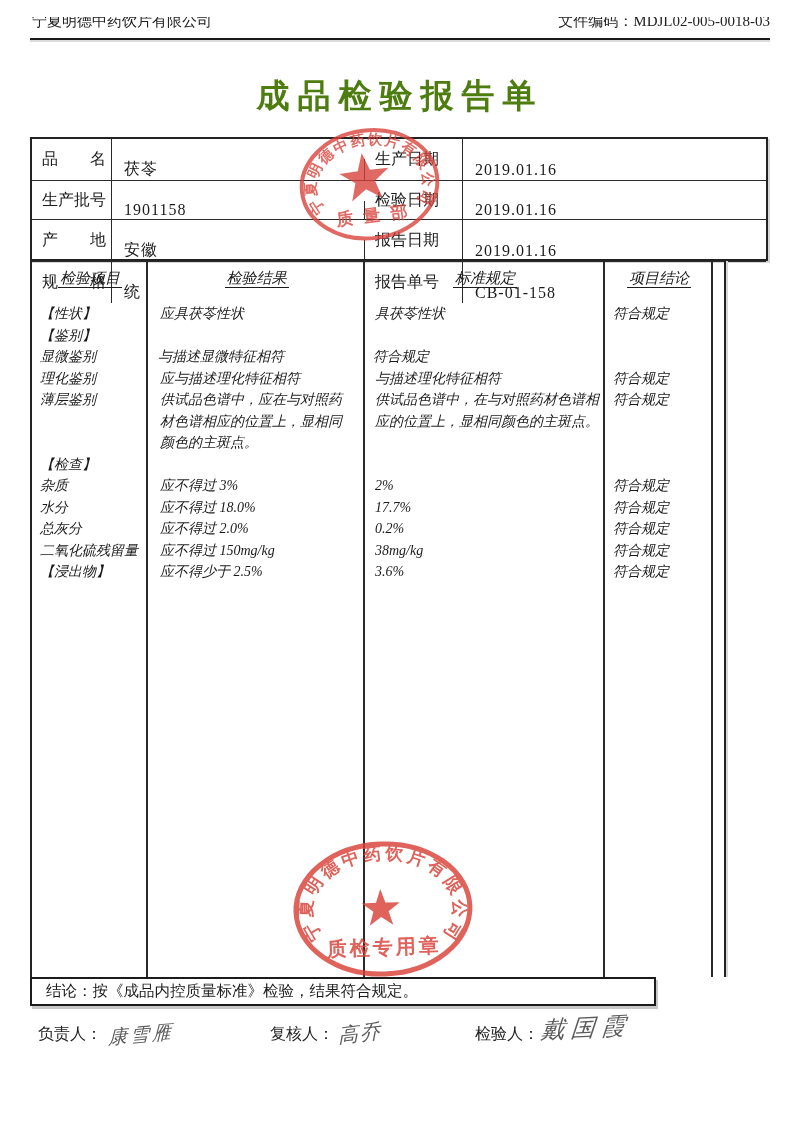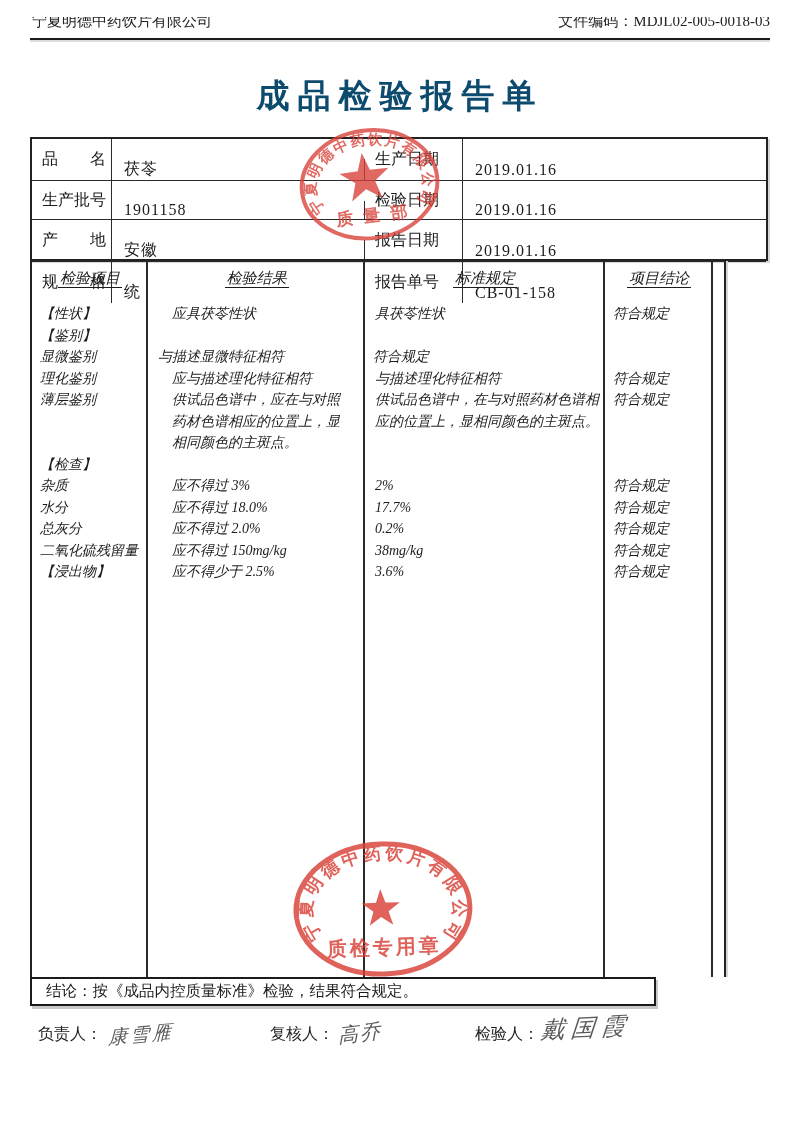--- a/index.html
+++ b/index.html
@@ -14,21 +14,21 @@
     overflow:hidden;display:flex;justify-content:space-between;
   }
   .hdr-clip span{display:block;margin-top:-9px;font-size:15px;line-height:26px;color:#222;}
   .hdr-rule{
     position:absolute;left:30px;width:740px;top:38px;height:0;
     border-top:2.5px solid #1a1a1a;box-shadow:0 2px 0 #dcdcdc;
   }
   
   .title{
     position:absolute;left:0;right:0;top:74px;text-align:center;
-    font-size:33px;font-weight:bold;letter-spacing:8px;color:#0c4a6e;
+    font-size:33px;font-weight:bold;letter-spacing:8px;color:#4d7c0f;
   }
   
   .info-table{
     position:absolute;left:30px;top:137px;width:738px;height:124px;
     border:2px solid #222;box-sizing:border-box;box-shadow:2px 2px 0 #d6d6d6;
     display:flex;flex-direction:column;background:transparent;text-align:center;
   }
   .info-row{flex:1;display:grid;grid-template-columns:80px 253px 98px 1fr;border-bottom:1.5px solid #2a2a2a;}
   .info-row:last-child{border-bottom:none;}
   .info-cell{display:flex;align-items:center;font-size:16px;box-sizing:border-box;}
@@ -46,21 +46,21 @@
     display:grid;grid-template-columns:116px 217px 240px 108px 1fr;
     padding-top:8px;height:32px;box-sizing:border-box;
   }
   .report-head .hcell{text-align:center;font-size:15px;}
   .report-head .hcell span{border-bottom:1.2px solid #1b1b1b;padding:0 2px 1px 2px;}
   .report-row{
     display:grid;grid-template-columns:116px 217px 240px 108px 1fr;
     font-size:14px;line-height:21.5px;min-height:21.5px;
   }
   .cell-item{padding-left:8px;}
-  .cell-std{padding-left:12px;padding-right:23px;margin-left:12px;}
+  .cell-std{padding-left:12px;padding-right:23px;}
   .cell-res{padding-left:10px;padding-right:4px;}
   .cell-con{padding-left:8px;}
   
   .conclusion{
     position:absolute;left:30px;top:977px;width:626px;height:29px;
     border:2px solid #1b1b1b;box-sizing:border-box;
     display:flex;align-items:center;padding-left:14px;font-size:15.5px;
     box-shadow:2px 3px 0 #c9c9c9;background:transparent;
   }
   

